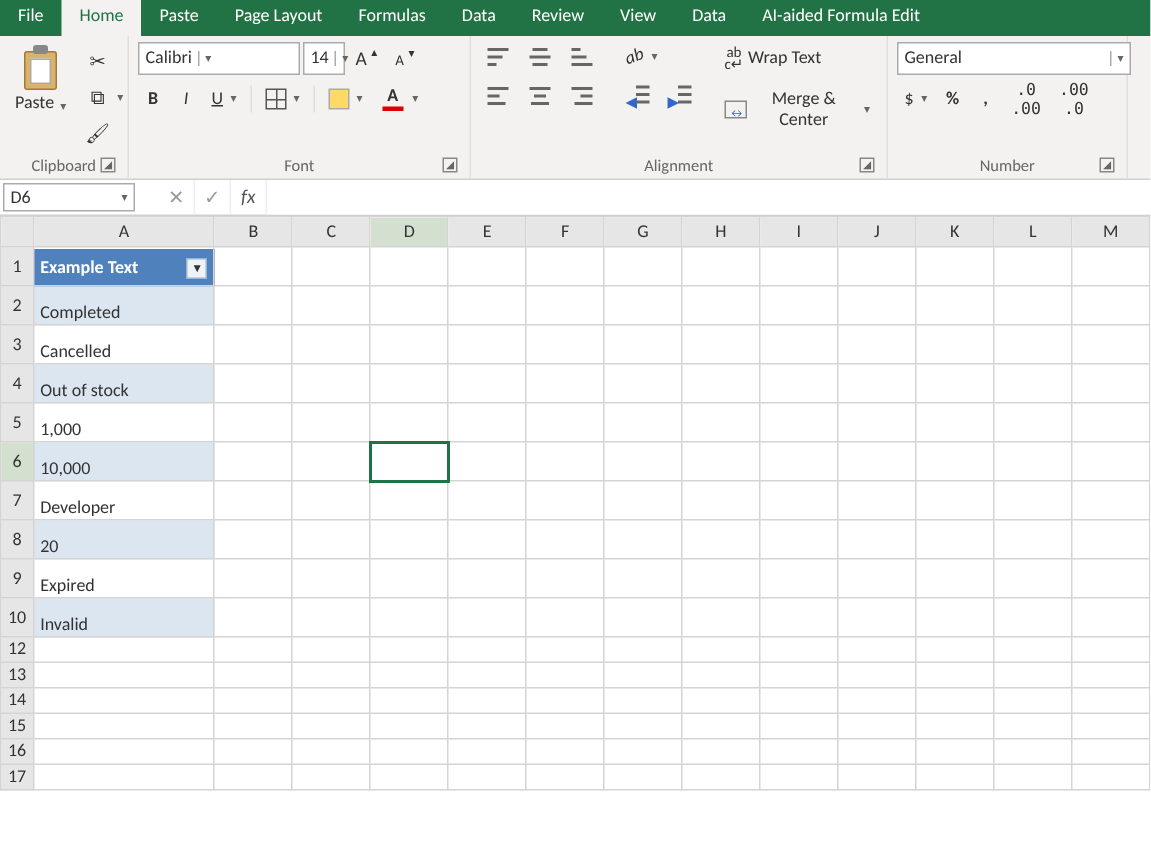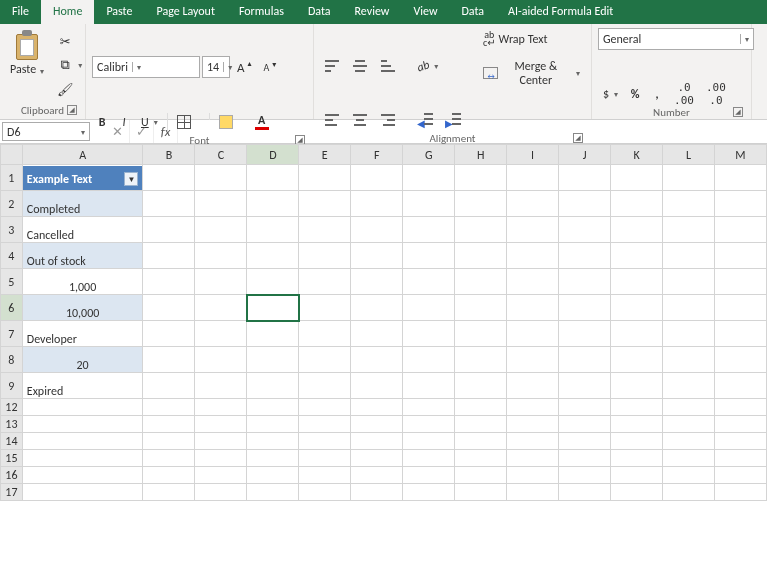--- a/index.html
+++ b/index.html
@@ -10,21 +10,21 @@
   .tab.active { background: #f3f2f1; color: #217346; }
   
   .ribbon { display: flex; background: #f3f2f1; border-bottom: 1px solid #d0d0d0; height: 96px; }
   .group { display: flex; flex-direction: column; border-right: 1px solid #e1dfdd; padding: 4px 6px 2px 6px; }
   .group-content { flex: 1; display: flex; align-items: flex-start; gap: 4px; }
   .group-label { text-align: center; font-size: 11px; color: #666; padding: 2px 0 0 0; position: relative; }
   .dlg { position: absolute; right: 2px; bottom: 2px; width: 10px; height: 10px; border: 1px solid #888; font-size: 7px; line-height: 7px; text-align: center; color: #666; }
   .btn { border: 1px solid transparent; background: transparent; padding: 2px 4px; font-family: inherit; font-size: 12px; color: #333; display: inline-flex; align-items: center; gap: 3px; cursor: pointer; }
   .caret { font-size: 8px; color: #666; margin-left: 2px; }
   .vstack { display: flex; flex-direction: column; gap: 2px; }
-  .hstack { display: flex; flex-direction: row; gap: 2px; align-items: center; margin-top: 28px; }
+  .hstack { display: flex; flex-direction: row; gap: 2px; align-items: center; }
   
   .paste-btn { display: flex; flex-direction: column; align-items: center; padding: 2px 4px; cursor: pointer; }
   .paste-icon { width: 28px; height: 32px; position: relative; }
   .paste-icon .board { position: absolute; left: 3px; top: 4px; width: 22px; height: 26px; background: #d9b36c; border: 1px solid #a07a3a; border-radius: 2px; }
   .paste-icon .clip { position: absolute; left: 9px; top: 0; width: 10px; height: 6px; background: #888; border-radius: 2px; }
   .paste-icon .sheet { position: absolute; left: 7px; top: 9px; width: 14px; height: 17px; background: #fff; border: 1px solid #aaa; }
   .small-ico { width: 16px; height: 16px; display: inline-flex; align-items: center; justify-content: center; font-size: 13px; }
   
   .combo { border: 1px solid #ababab; background: #fff; height: 22px; display: inline-flex; align-items: center; padding: 0 4px; font-size: 12px; }
   .combo .caret-box { border-left: 1px solid #ababab; padding-left: 4px; margin-left: 4px; }
@@ -67,21 +67,21 @@
   .grid thead th:first-child { width: 22px; background: #e6e6e6; }
   .colA { width: 122px; }
   .colOther { width: 53px; }
   .grid tbody th { width: 22px; background: #e6e6e6; text-align: center; font-weight: normal; color: #333; height: 26px; }
   .grid tbody td { height: 26px; padding: 0 4px; vertical-align: bottom; }
   .grid tbody tr.short td, .grid tbody tr.short th { height: 17px; }
   .tbl-header-cell { background: #4f81bd; color: #fff; font-weight: 600; display: flex; align-items: center; justify-content: space-between; height: 100%; padding: 0 4px; border: 1px solid #4f81bd; margin: -1px; }
   .filter-btn { width: 14px; height: 14px; background: #eef3f8; border: 1px solid #9ab3cf; display: flex; align-items: center; justify-content: center; font-size: 8px; color: #333; }
   .band-a { background: #dce6f1; }
   .band-b { background: #ffffff; }
-  .num { text-align: center; }
+  .num { text-align: left; }
   .active-cell { outline: 2px solid #217346; outline-offset: -1px; background: #fff; }
   
   .hdr-sel { background: #d3e0cf !important; }
   
 </style>
 </head>
 <body>
 
 <div class="tabbar" id="tabbar">
     <div class="tab">File</div>
@@ -470,20 +470,36 @@
           <td></td>
           <td></td>
           <td></td>
           <td></td>
           <td></td>
           <td></td>
           <td></td>
           <td></td>
           <td></td>
         </tr>
+        <tr>
+          <th>10</th>
+          <td class="band-a">Invalid</td>
+          <td></td>
+          <td></td>
+          <td></td>
+          <td></td>
+          <td></td>
+          <td></td>
+          <td></td>
+          <td></td>
+          <td></td>
+          <td></td>
+          <td></td>
+          <td></td>
+        </tr>
         <tr class="short">
           <th>12</th>
           <td></td>
           <td></td>
           <td></td>
           <td></td>
           <td></td>
           <td></td>
           <td></td>
           <td></td>

